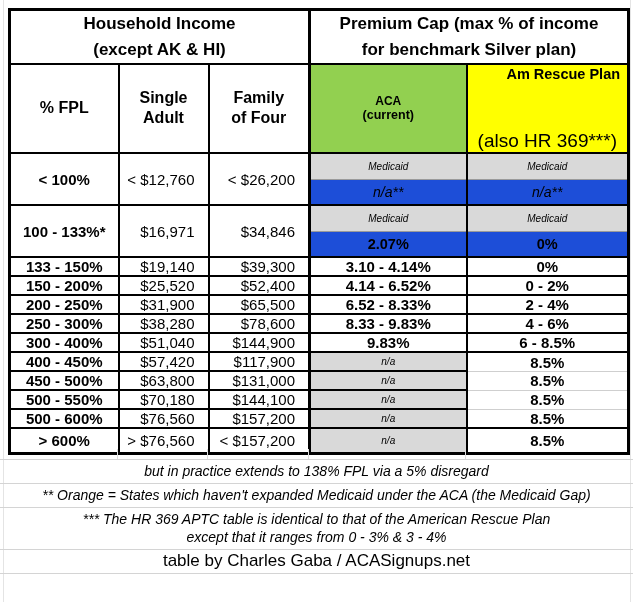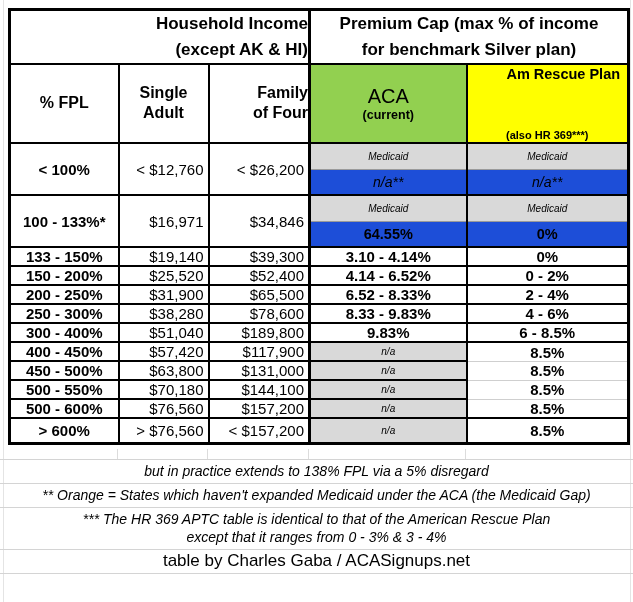--- a/index.html
+++ b/index.html
@@ -14,40 +14,40 @@
   .gap-band{position:absolute;left:0;top:449px;width:633px;height:10px;border-bottom:1px solid #e0e0e0;}
   .tick{position:absolute;top:0;bottom:0;width:1px;background:#dcdcdc;}
 
   
   table.fpl-table{
     position:absolute;left:8px;top:8px;width:619px;
     border-collapse:collapse;table-layout:fixed;background:#fff;
     border:3px solid #000;
   }
   th,td{border:2px solid #000;padding:0;vertical-align:middle;text-align:center;overflow:hidden;}
-  .thickr{border-right:3px solid #000;text-align:right;}
+  .thickr{border-right:3px solid #000;}
 
   tr.grp-row{height:54px;}
   .grp{font-size:17px;font-weight:bold;white-space:pre-line;line-height:1.5;}
 
   tr.colhead-row{height:52px;}
   .colhead{font-size:16px;font-weight:bold;white-space:pre-line;line-height:1.25;}
   .aca-head{background:#92d050;}
-  .aca-head .main{font-size:20px;font-weight:normal;line-height:1.2;}
+  .aca-head .main{font-size:12px;font-weight:bold;line-height:1.2;}
   .aca-head .sub{font-size:12.5px;font-weight:bold;line-height:1.2;}
   .arp-head{background:#ffff00;}
   .arp-head .main{font-size:14.5px;font-weight:bold;line-height:1.25;padding-left:32px;}
-  .arp-head .sub{font-size:11px;font-weight:bold;line-height:1.25;margin-top:46px;}
+  .arp-head .sub{font-size:19px;font-weight:normal;line-height:1.25;margin-top:46px;}
 
   tr.std{height:14px;}
   tr.sub-row{height:26px;}
   tr.last{height:25px;}
 
   .fpl{font-weight:bold;font-size:15px;}
-  .money{text-align:right;padding-right:4px;font-size:15px;font-weight:normal;}
+  .money{text-align:right;padding-right:13px;font-size:15px;font-weight:normal;}
   .cap{font-weight:bold;font-size:15px;}
   .gray{background:#d9d9d9;font-style:italic;font-size:10px;font-weight:normal;}
   .orange{background:#1d4ed8;}
   .na-orange{font-style:italic;font-size:14px;font-weight:normal;}
   .cap-orange{font-weight:bold;font-size:14.5px;}
 
   
   .sep-b{border-bottom:1px solid #9a9a9a;}
   .sep-t{border-top:1px solid #9a9a9a;}
   .lsep-b{border-bottom:1px solid #cfcfcf;}
@@ -113,21 +113,21 @@
     </tr>
 
     <tr class="sub-row">
       <td class="fpl" rowspan="2">100 - 133%*</td>
       <td class="money" rowspan="2">$16,971</td>
       <td class="money thickr" rowspan="2">$34,846</td>
       <td class="gray sep-b">Medicaid</td>
       <td class="gray sep-b">Medicaid</td>
     </tr>
     <tr class="sub-row">
-      <td class="orange cap-orange sep-t">64.55%</td>
+      <td class="orange cap-orange sep-t">2.07%</td>
       <td class="orange cap-orange sep-t">0%</td>
     </tr>
 
     <tr class="std">
       <td class="fpl">133 - 150%</td>
       <td class="money">$19,140</td>
       <td class="money thickr">$39,300</td>
       <td class="cap">3.10 - 4.14%</td>
       <td class="cap">0%</td>
     </tr>
@@ -148,21 +148,21 @@
     <tr class="std">
       <td class="fpl">250 - 300%</td>
       <td class="money">$38,280</td>
       <td class="money thickr">$78,600</td>
       <td class="cap">8.33 - 9.83%</td>
       <td class="cap">4 - 6%</td>
     </tr>
     <tr class="std">
       <td class="fpl">300 - 400%</td>
       <td class="money">$51,040</td>
-      <td class="money thickr">$189,800</td>
+      <td class="money thickr">$144,900</td>
       <td class="cap">9.83%</td>
       <td class="cap">6 - 8.5%</td>
     </tr>
 
     <tr class="std">
       <td class="fpl">400 - 450%</td>
       <td class="money">$57,420</td>
       <td class="money thickr">$117,900</td>
       <td class="gray">n/a</td>
       <td class="cap lsep-b">8.5%</td>

